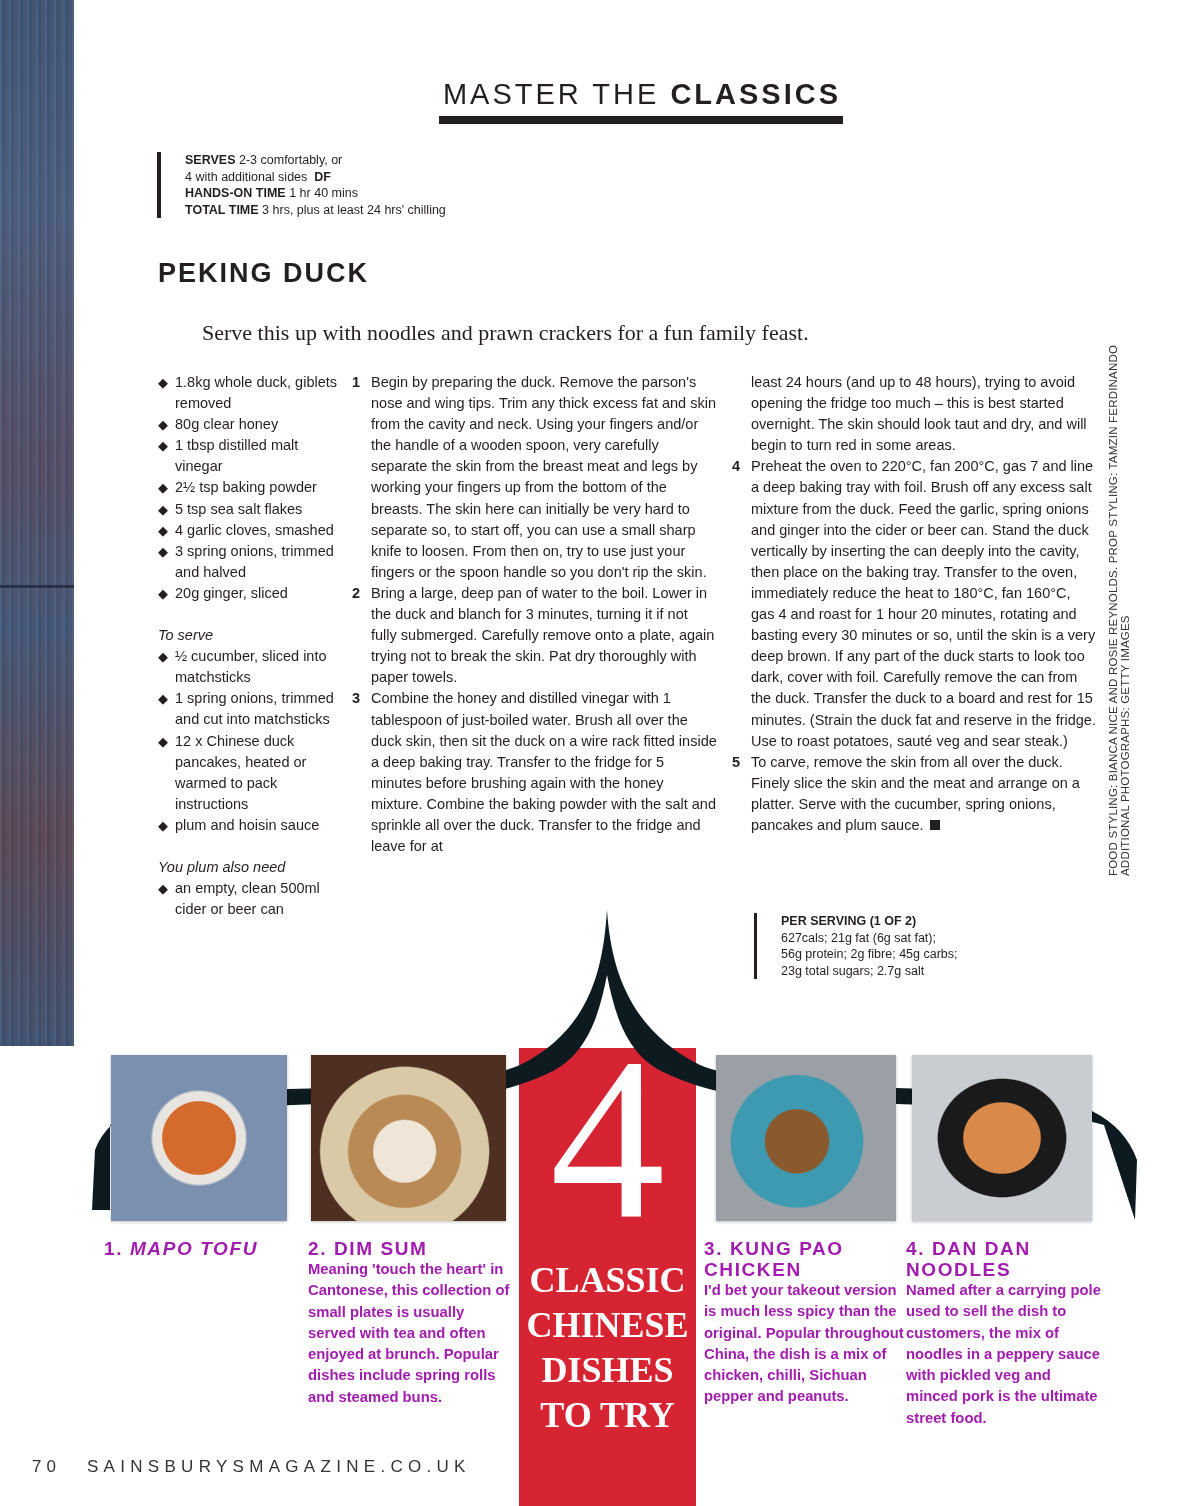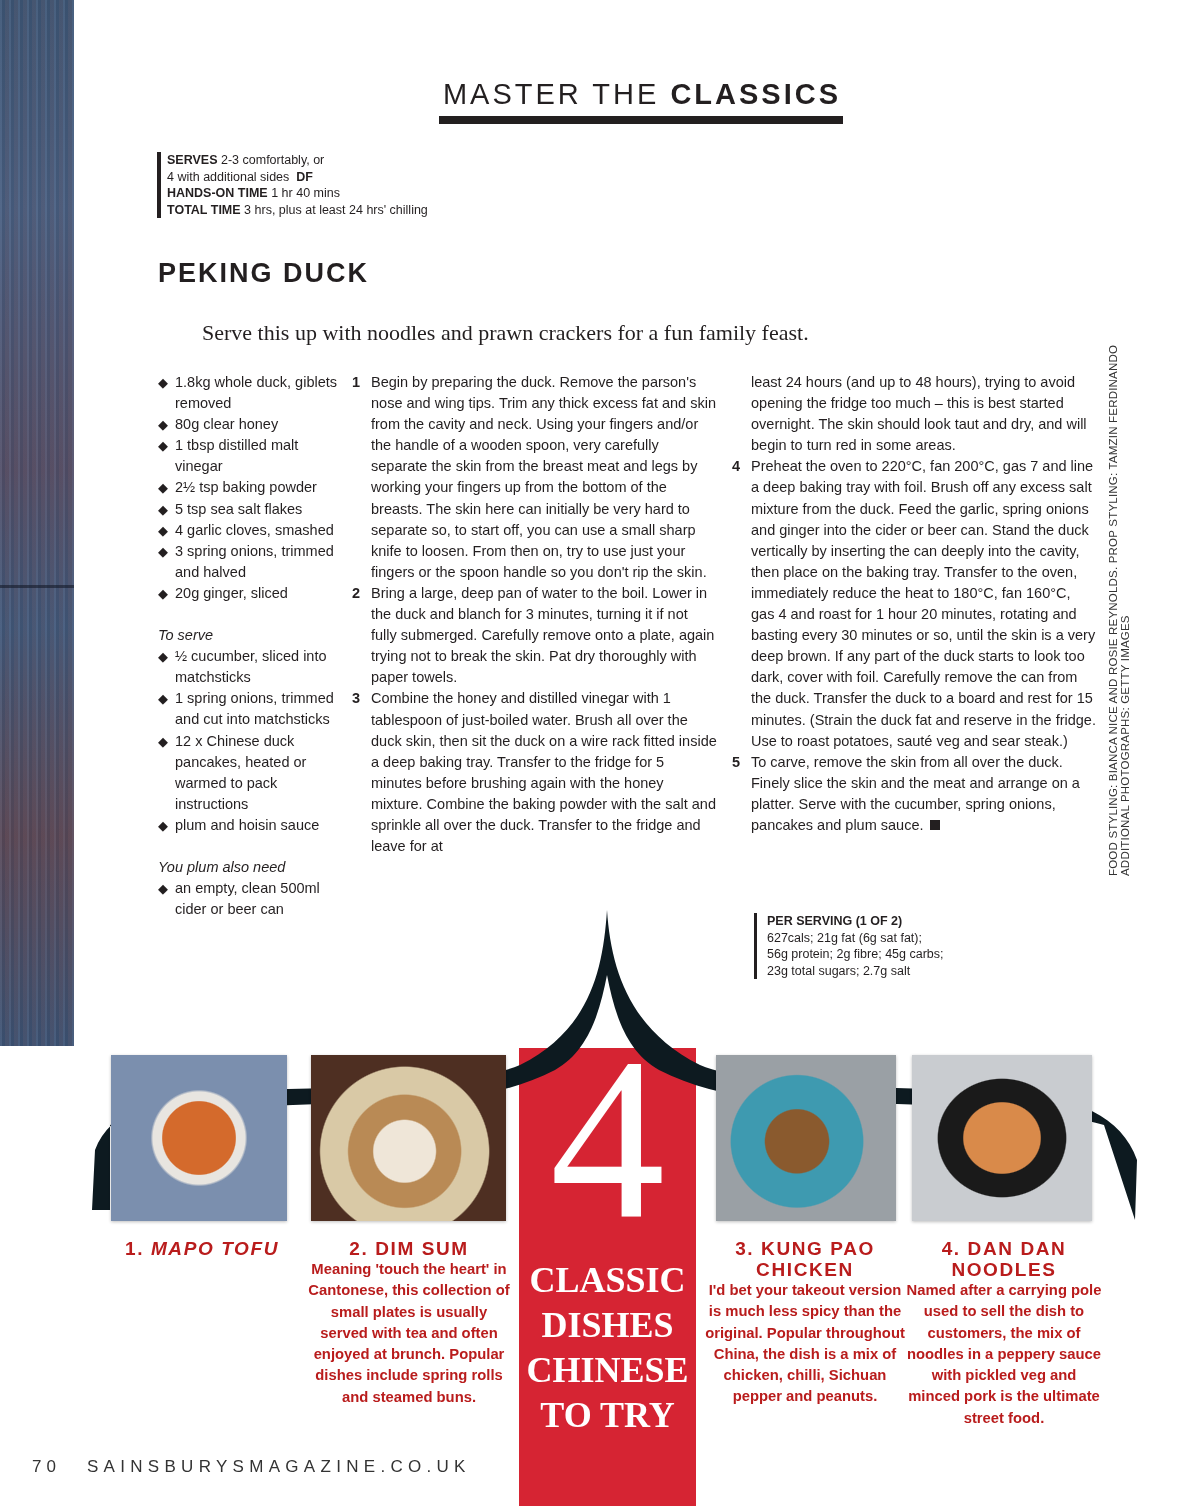--- a/index.html
+++ b/index.html
@@ -9,42 +9,42 @@
           background:
             repeating-linear-gradient(90deg, rgba(255,255,255,0.05) 0 2px, rgba(0,0,0,0.08) 2px 5px, rgba(120,70,60,0.12) 5px 9px),
             linear-gradient(180deg, #3f5878 0%, #4a6083 20%, #53506a 45%, #435a7c 60%, #5a4a5a 80%, #3e5577 100%); }
   .wood-seam { position:absolute; left:0; top:585px; width:74px; height:3px; background:rgba(20,25,40,0.6); }
 
   .series-title { position:absolute; left:440px; top:78px; width:404px; text-align:center; font-size:29px;
                   letter-spacing:3px; color:#231f20; }
   .series-title b { font-weight:700; }
   .series-rule { position:absolute; left:439px; top:116px; width:404px; height:8px; background:#231f20; }
 
-  .meta { position:absolute; left:157px; top:152px; border-left:4px solid #231f20; padding-left:6px;
+  .meta { position:absolute; left:157px; top:152px; border-left:4px solid #231f20; padding-left:24px;
           font-size:12.5px; line-height:16.5px; color:#231f20; }
   .meta b { font-weight:700; }
 
   .recipe-title { position:absolute; left:158px; top:258px; font-size:27px; font-weight:700; letter-spacing:2px; }
   .standfirst { position:absolute; left:158px; top:320px; font-family:"Liberation Serif", serif; font-size:22px; color:#231f20;margin-left:44px; }
 
   .col { position:absolute; font-size:14.5px; line-height:21.1px; color:#231f20; }
   .col-ing { left:158px; top:372px; width:190px; }
   .col-m1 { left:352px; top:372px; width:365px; }
   .col-m2 { left:732px; top:372px; width:365px; }
 
   .ing-item { position:relative; padding-left:17px; }
   .ing-item .diamond { position:absolute; left:0; top:0; font-size:13px; }
   .sub-head { font-style:italic; margin-top:21px; }
 
   .step { position:relative; padding-left:19px; }
   .step .num { position:absolute; left:0; top:0; font-weight:700; }
   .cont { padding-left:19px; }
   .end-mark { display:inline-block; width:10px; height:10px; background:#231f20; margin-left:6px; }
 
-  .nutrition { position:absolute; left:754px; top:913px; border-left:3px solid #231f20; padding-left:10px;
+  .nutrition { position:absolute; left:754px; top:913px; border-left:3px solid #231f20; padding-left:24px;
                font-size:12.5px; line-height:16.5px; }
   .nutrition .nh { font-weight:700; }
 
   .credits { position:absolute; left:1107px; top:876px; width:600px; transform-origin:0 0; transform:rotate(-90deg);
              font-size:11.5px; line-height:12px; color:#333; letter-spacing:0.2px; }
 
   .watermark { position:absolute; left:260px; top:730px; font-size:70px; color:rgba(0,0,0,0.04); letter-spacing:6px; }
 
   .arch { position:absolute; left:0; top:910px; width:1200px; height:320px; }
 
@@ -53,21 +53,21 @@
               font-family:"Liberation Serif", serif; font-size:230px; line-height:230px; color:#ffffff; }
   .red-text { position:absolute; left:519px; top:1258px; width:177px; text-align:center;
               font-family:"Liberation Serif", serif; font-weight:700; font-size:36px; line-height:45px; color:#ffffff; }
 
   .photo { position:absolute; top:1055px; height:166px; overflow:hidden; box-shadow:0 1px 3px rgba(0,0,0,0.25); }
   .p1 { left:111px; width:176px; background:radial-gradient(circle at 50% 50%, #d46a2c 0 30%, #e8e5e0 31% 38%, #7b8fae 40% 100%); }
   .p2 { left:311px; width:195px; background:radial-gradient(circle at 48% 58%, #efe6d8 0 22%, #b98a55 23% 40%, #d9c9a6 41% 60%, #4e2f22 61% 100%); }
   .p3 { left:716px; width:180px; background:radial-gradient(circle at 45% 52%, #8a5a2e 0 24%, #3e9ab0 25% 50%, #9aa0a5 51% 100%); }
   .p4 { left:912px; width:180px; background:radial-gradient(ellipse at 50% 50%, #d98a4a 0 30%, #1a1a1a 31% 50%, #c9ccd0 51% 100%); }
 
-  .dish { position:absolute; top:1238px; text-align:center; font-size:14.8px; line-height:21.3px; font-weight:700; color:#b91c1c; }
+  .dish { position:absolute; top:1238px; text-align:left; font-size:14.8px; line-height:21.3px; font-weight:700; color:#a21caf; }
   .dish h3 { margin:0; font-size:19px; line-height:21px; letter-spacing:1.6px; font-weight:700; }
   .dish h3 i { font-style:italic; }
   .d1 { left:104px; width:196px; }
   .d2 { left:308px; width:202px; }
   .d3 { left:704px; width:202px; }
   .d4 { left:906px; width:196px; }
 
   .folio { position:absolute; left:32px; top:1457px; font-size:17px; letter-spacing:5px; color:#333; }
   .folio .url { margin-left:26px; letter-spacing:5.3px; }
 </style>
@@ -142,22 +142,22 @@
 
 <div class="red-panel"></div>
 
 <svg class="arch" viewBox="0 0 1200 320" xmlns="http://www.w3.org/2000/svg">
   <path d="M607 0 C 603 60, 590 120, 520 155 C 480 172, 380 178, 230 180 C 160 182, 110 200, 95 240 L 92 300 L 110 300 L 110 215 C 160 200, 260 195, 360 193 C 440 192, 500 188, 555 160 C 590 140, 600 100, 607 65 C 614 100, 624 140, 659 160 C 714 188, 774 192, 854 193 C 954 195, 1054 200, 1104 215 L 1135 310 L 1137 250 C 1120 200, 1060 182, 990 180 C 840 178, 740 172, 700 155 C 630 120, 611 60, 607 0 Z" fill="#0d1a20"></path>
 </svg>
 
 <div class="big-four">4</div>
 <div class="red-text">
   <div>CLASSIC</div>
+  <div>CHINESE</div>
   <div>DISHES</div>
-  <div>CHINESE</div>
   <div>TO TRY</div>
 </div>
 
 <div class="photo p1"></div>
 <div class="photo p2"></div>
 <div class="photo p3"></div>
 <div class="photo p4"></div>
 
 <div class="dish d1">
   <h3><span>1.</span> <i>MAPO TOFU</i></h3>

